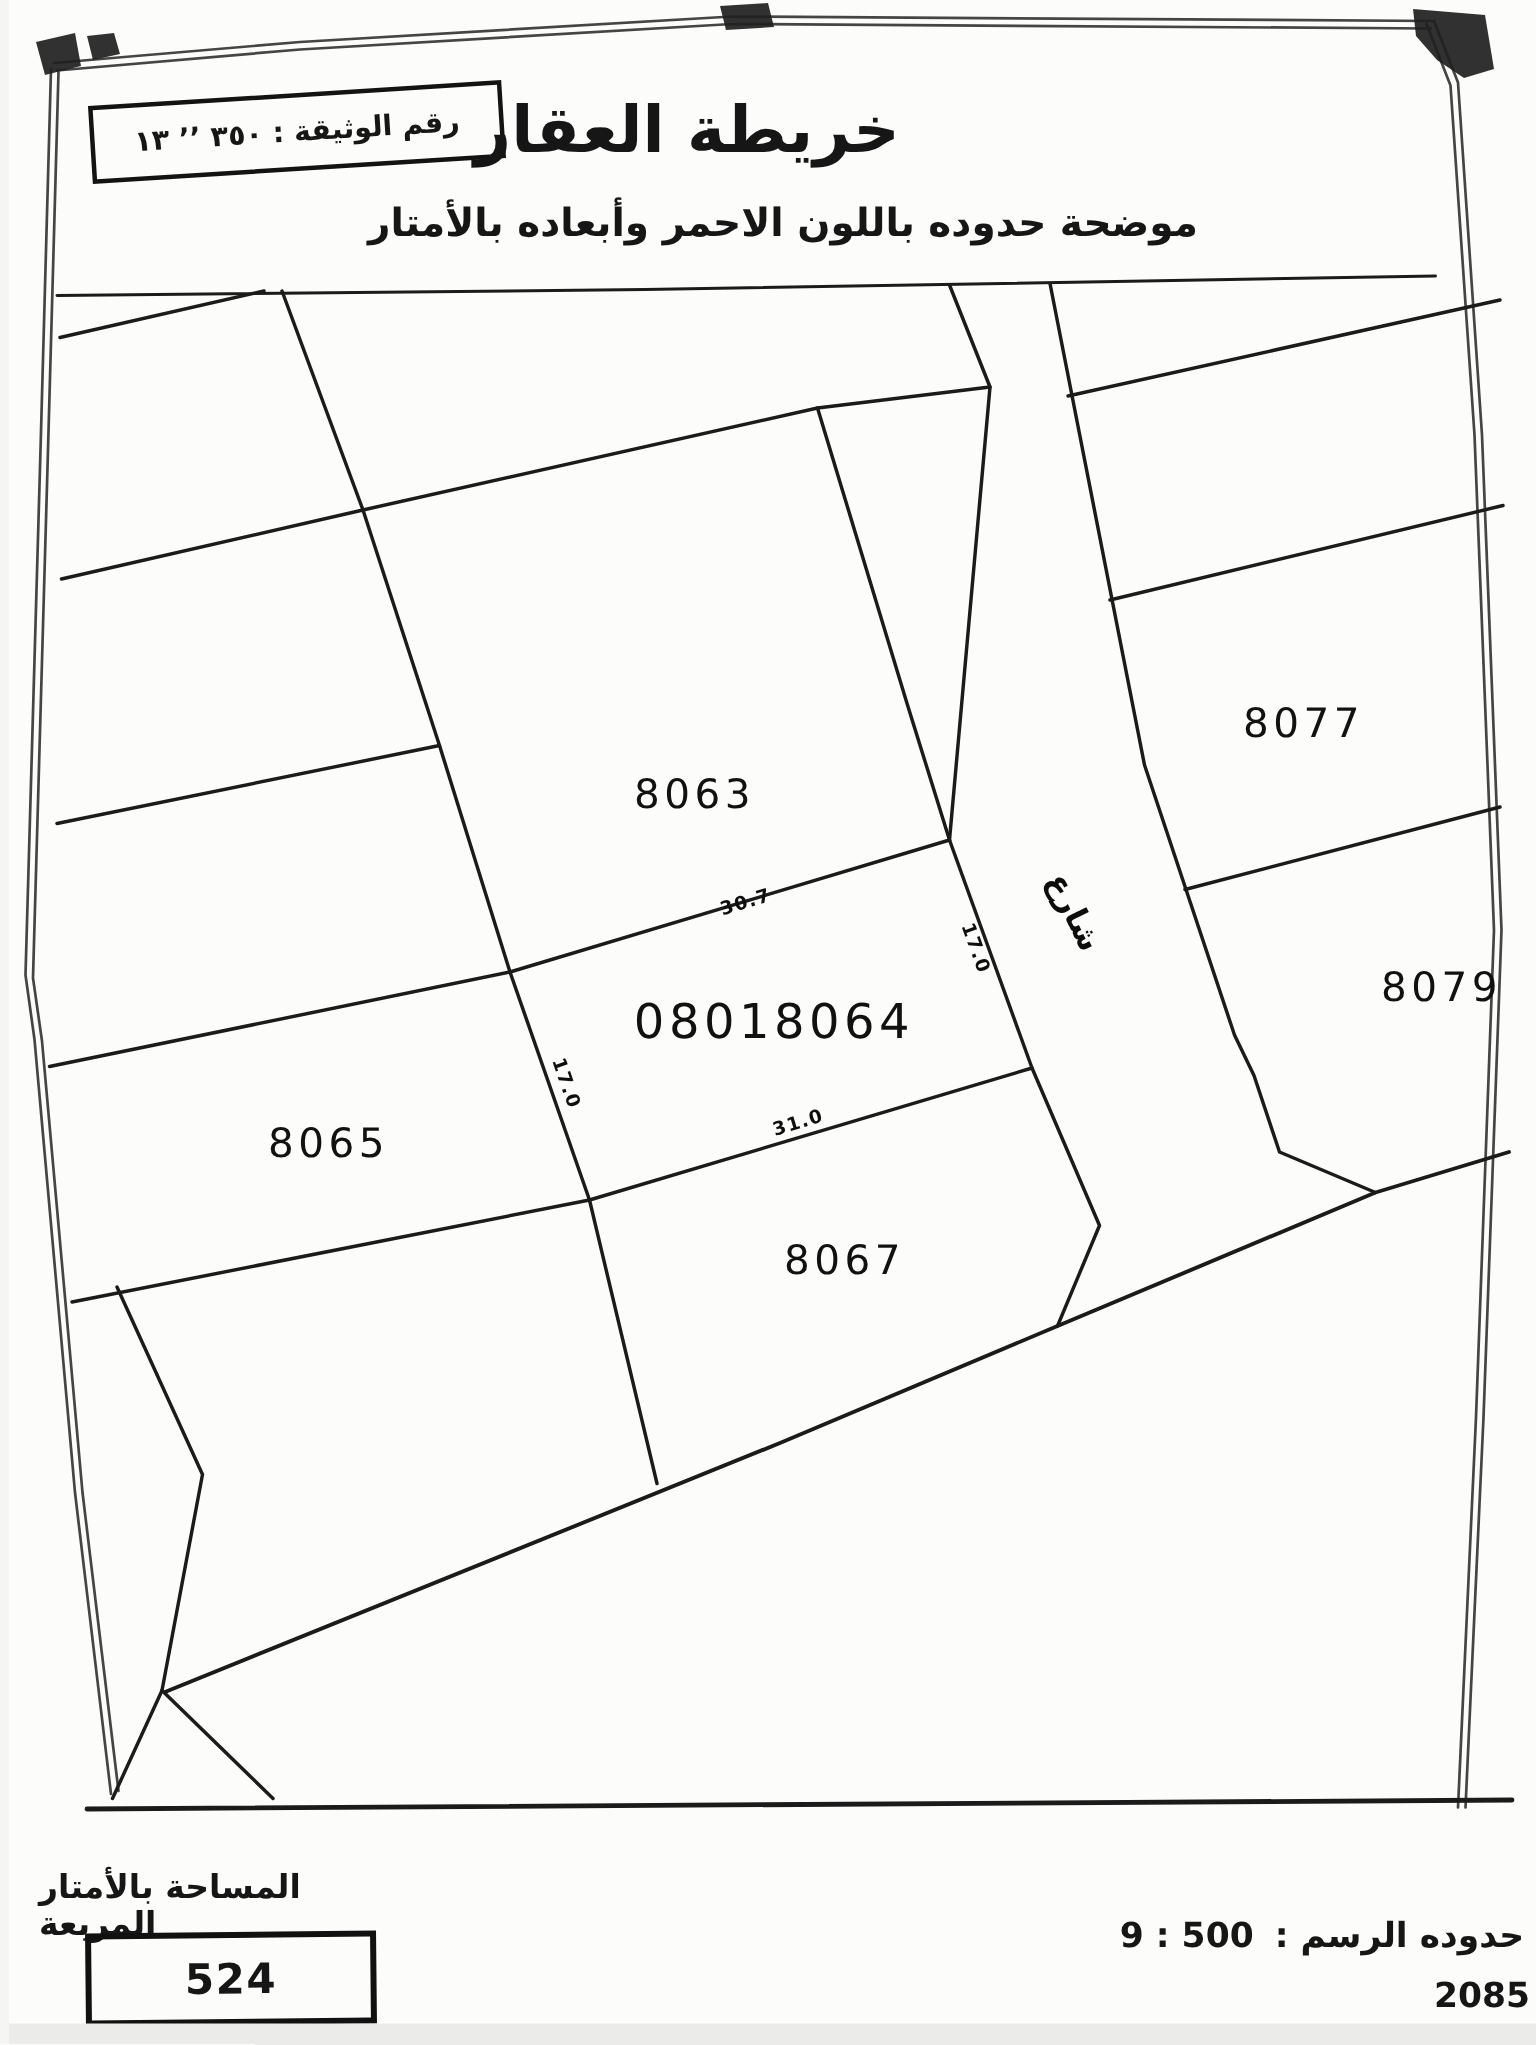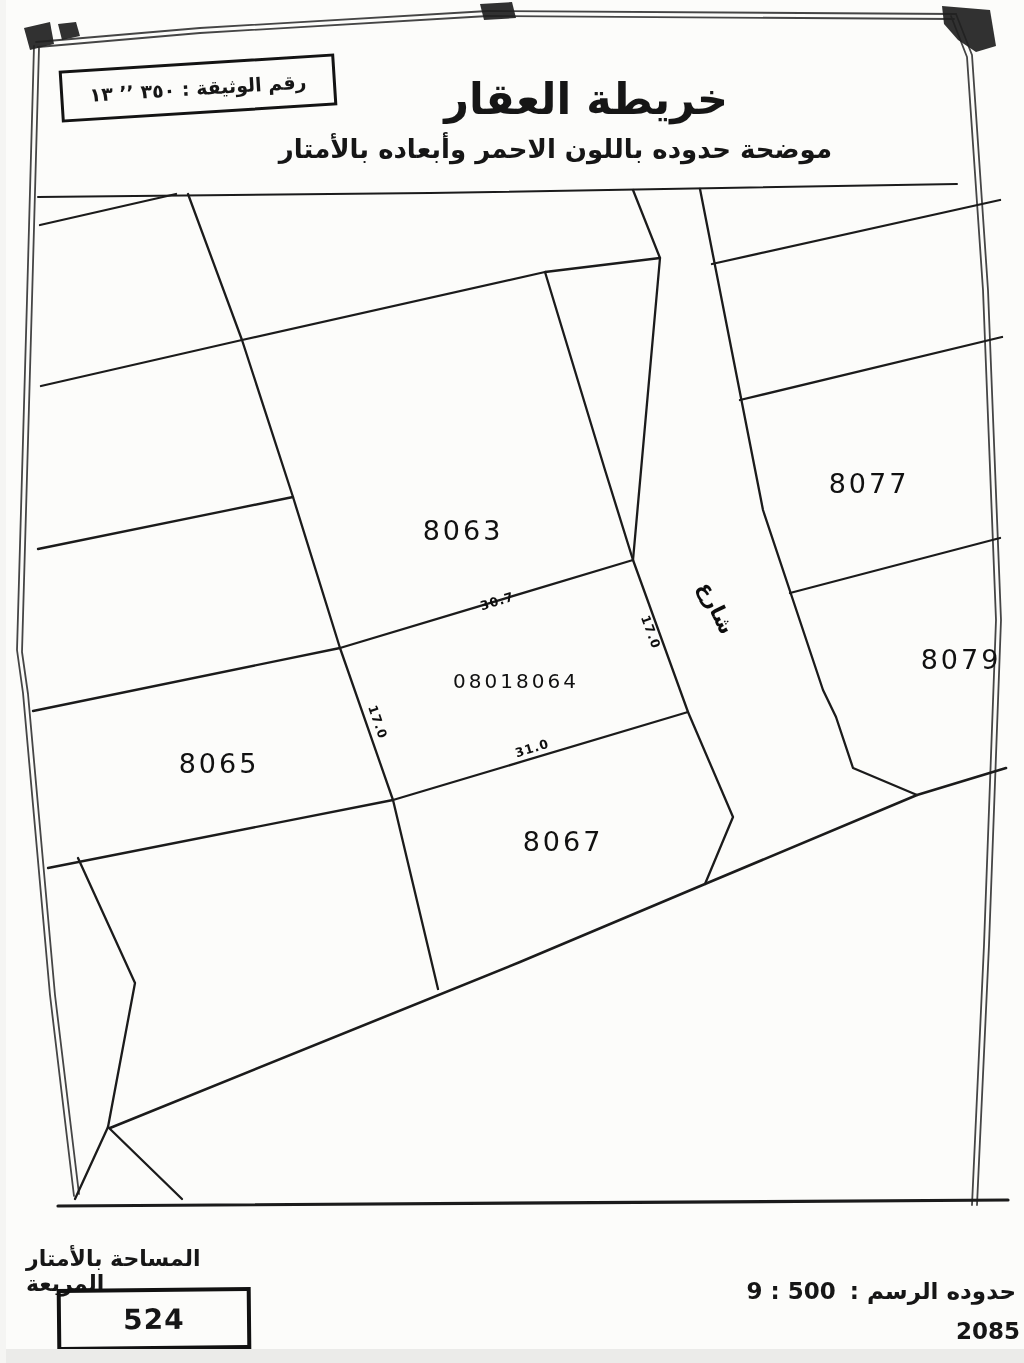--- a/index.html
+++ b/index.html
@@ -10,25 +10,25 @@
   .page svg{position:absolute;left:0;top:0;}
   .abs{position:absolute;}
   .ctr{transform:translate(-50%,-50%);}
   
   .doc-box{
     left:60px;top:62px;width:270px;height:46px;border:3px solid #131313;
     transform:rotate(-3.6deg);display:flex;align-items:center;justify-content:center;
     direction:rtl;font-size:19px;font-weight:bold;white-space:nowrap;
   }
   .map-title{
-    left:312px;top:58px;width:400px;margin:16px;text-align:right;direction:rtl;
+    left:312px;top:58px;width:400px;margin:4px;text-align:left;direction:rtl;
     font-size:43px;font-weight:900;letter-spacing:0px;
   }
   .map-subtitle{
-    left:212px;top:134px;width:620px;text-align:right;direction:rtl;
+    left:212px;top:134px;width:620px;text-align:center;direction:rtl;
     font-size:26px;font-weight:bold;
   }
   
   .parcel-no{
     font-size:27px;letter-spacing:3px;font-weight:400;color:#111;white-space:nowrap;
   }
   
   .dim{
     font-size:12.5px;font-weight:bold;color:#0e0e0e;white-space:nowrap;letter-spacing:1px;
   }
@@ -102,21 +102,21 @@
     </g>
   </svg>
 
   <div class="abs doc-box">
     <span>رقم الوثيقة : ٣٥٠ ٬٬ ١٣</span>
   </div>
   <h1 class="abs map-title">خريطة العقار</h1>
   <div class="abs map-subtitle">موضحة حدوده باللون الاحمر وأبعاده بالأمتار</div>
 
   <div class="abs ctr parcel-no" style="left:463px;top:530px;">8063</div>
-  <div class="abs ctr parcel-no" style="left:516px;top:681px;font-size:20px;">08018064</div>
+  <div class="abs ctr parcel-no" style="left:516px;top:681px;font-size:32px;">08018064</div>
   <div class="abs ctr parcel-no" style="left:219px;top:763px;">8065</div>
   <div class="abs ctr parcel-no" style="left:563px;top:841px;">8067</div>
   <div class="abs ctr parcel-no" style="left:869px;top:483px;text-align:right;">8077</div>
   <div class="abs ctr parcel-no" style="left:961px;top:659px;">8079</div>
 
   <div class="abs ctr dim" style="left:497px;top:601px;transform:translate(-50%,-50%) rotate(-17deg);">30.7</div>
   <div class="abs ctr dim" style="left:651px;top:632px;transform:translate(-50%,-50%) rotate(70deg);">17.0</div>
   <div class="abs ctr dim" style="left:378px;top:722px;transform:translate(-50%,-50%) rotate(71deg);">17.0</div>
   <div class="abs ctr dim" style="left:532px;top:748px;transform:translate(-50%,-50%) rotate(-17deg);">31.0</div>
 

